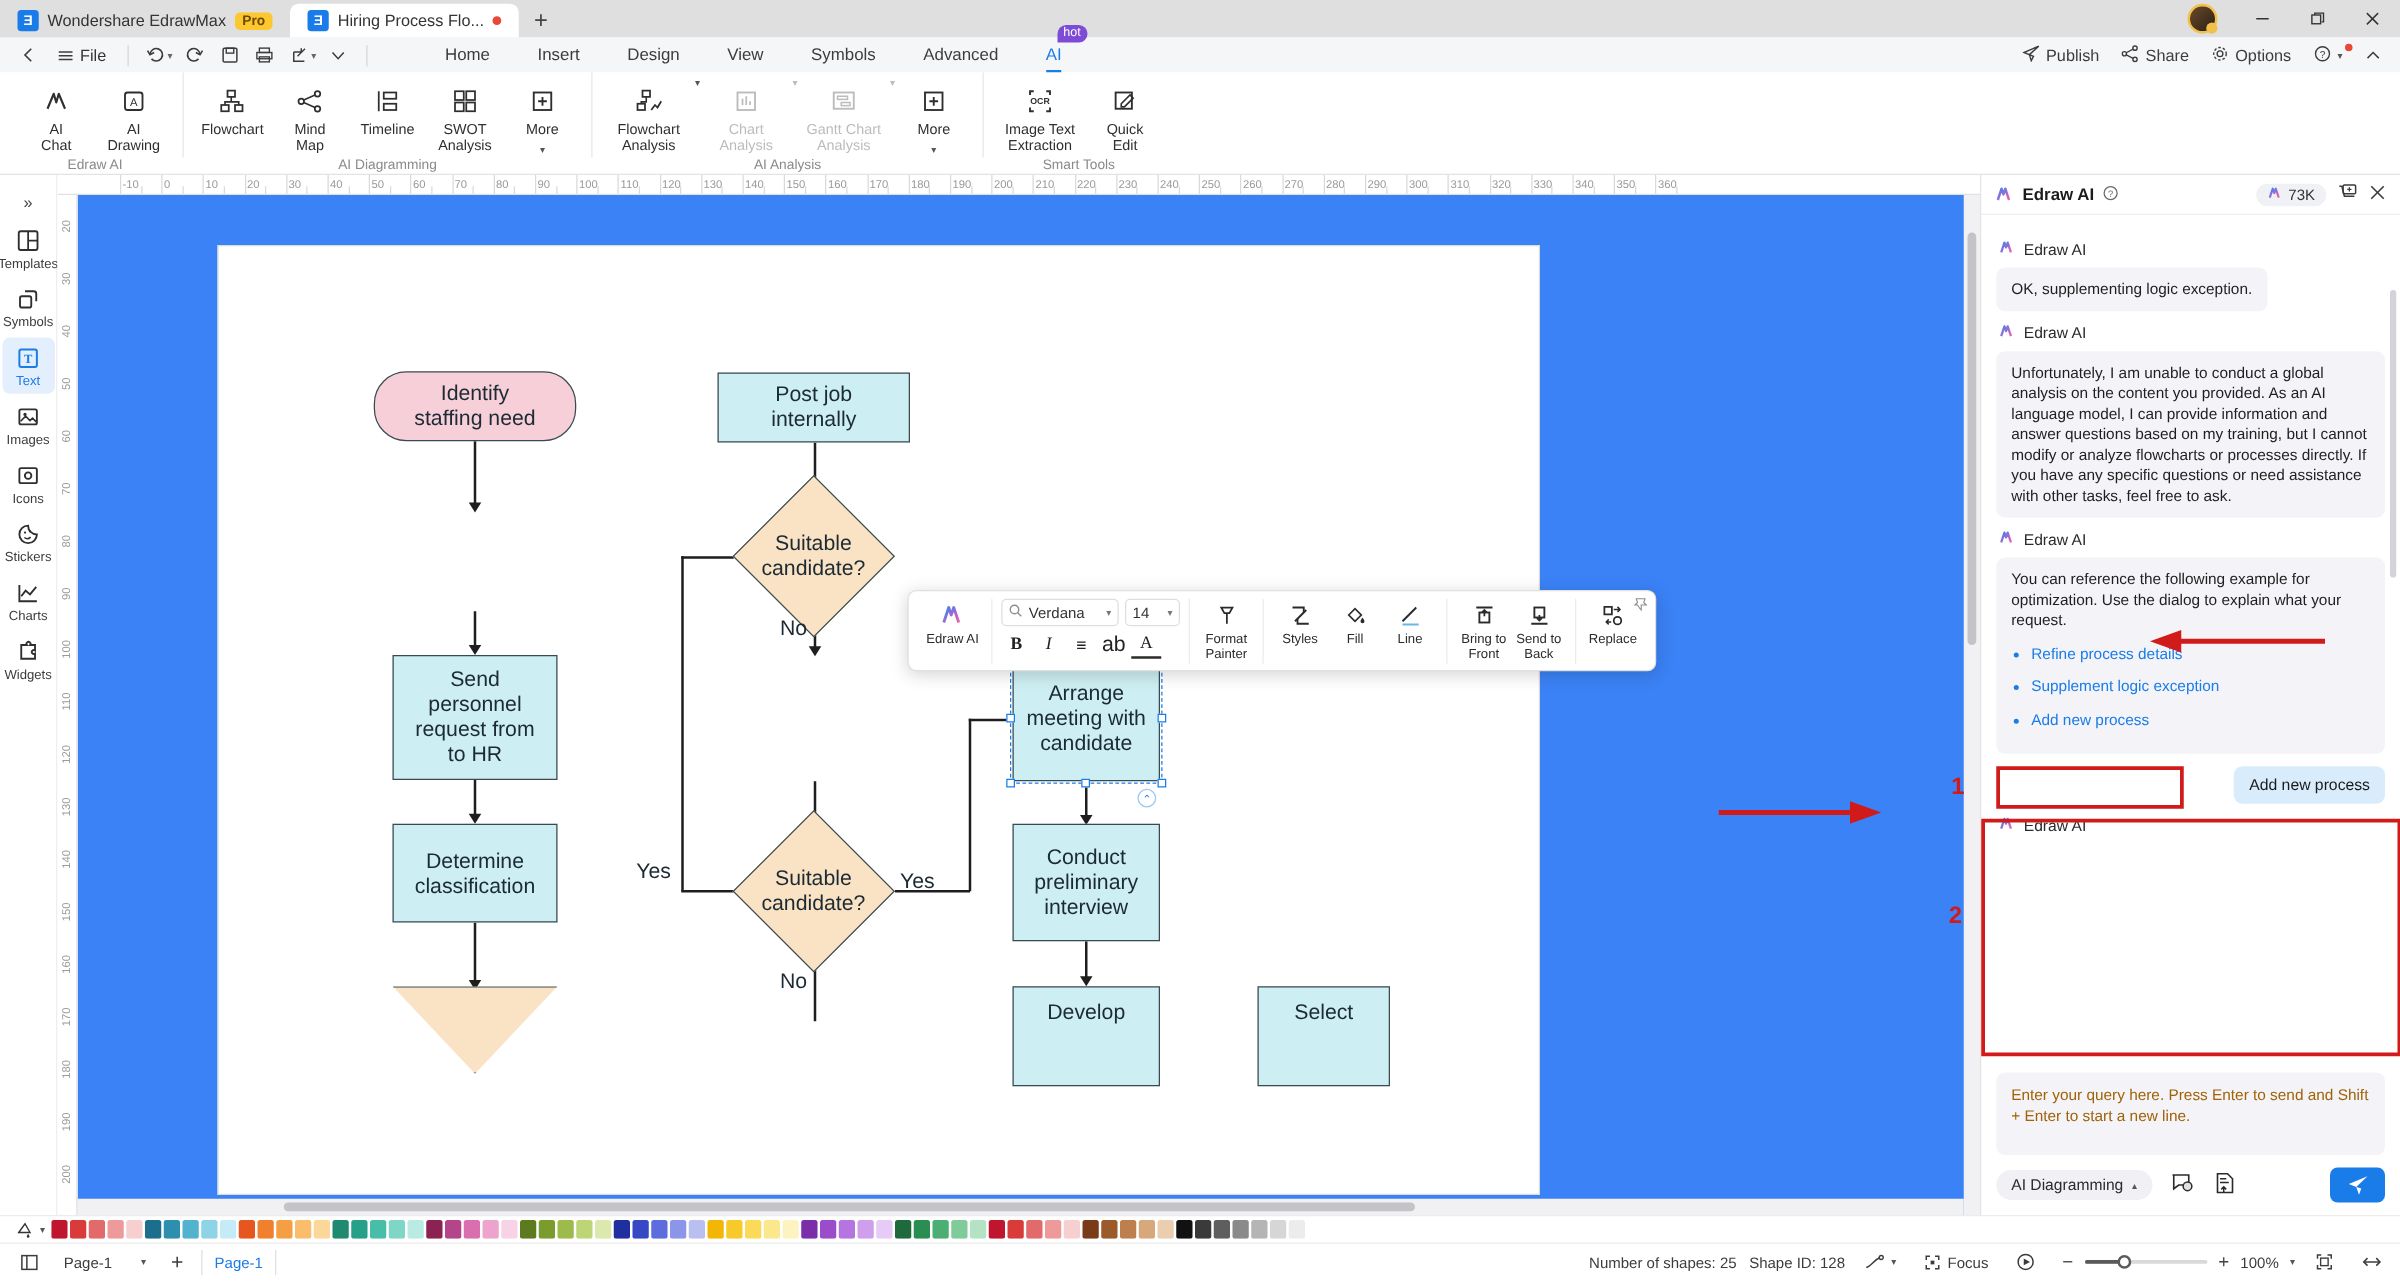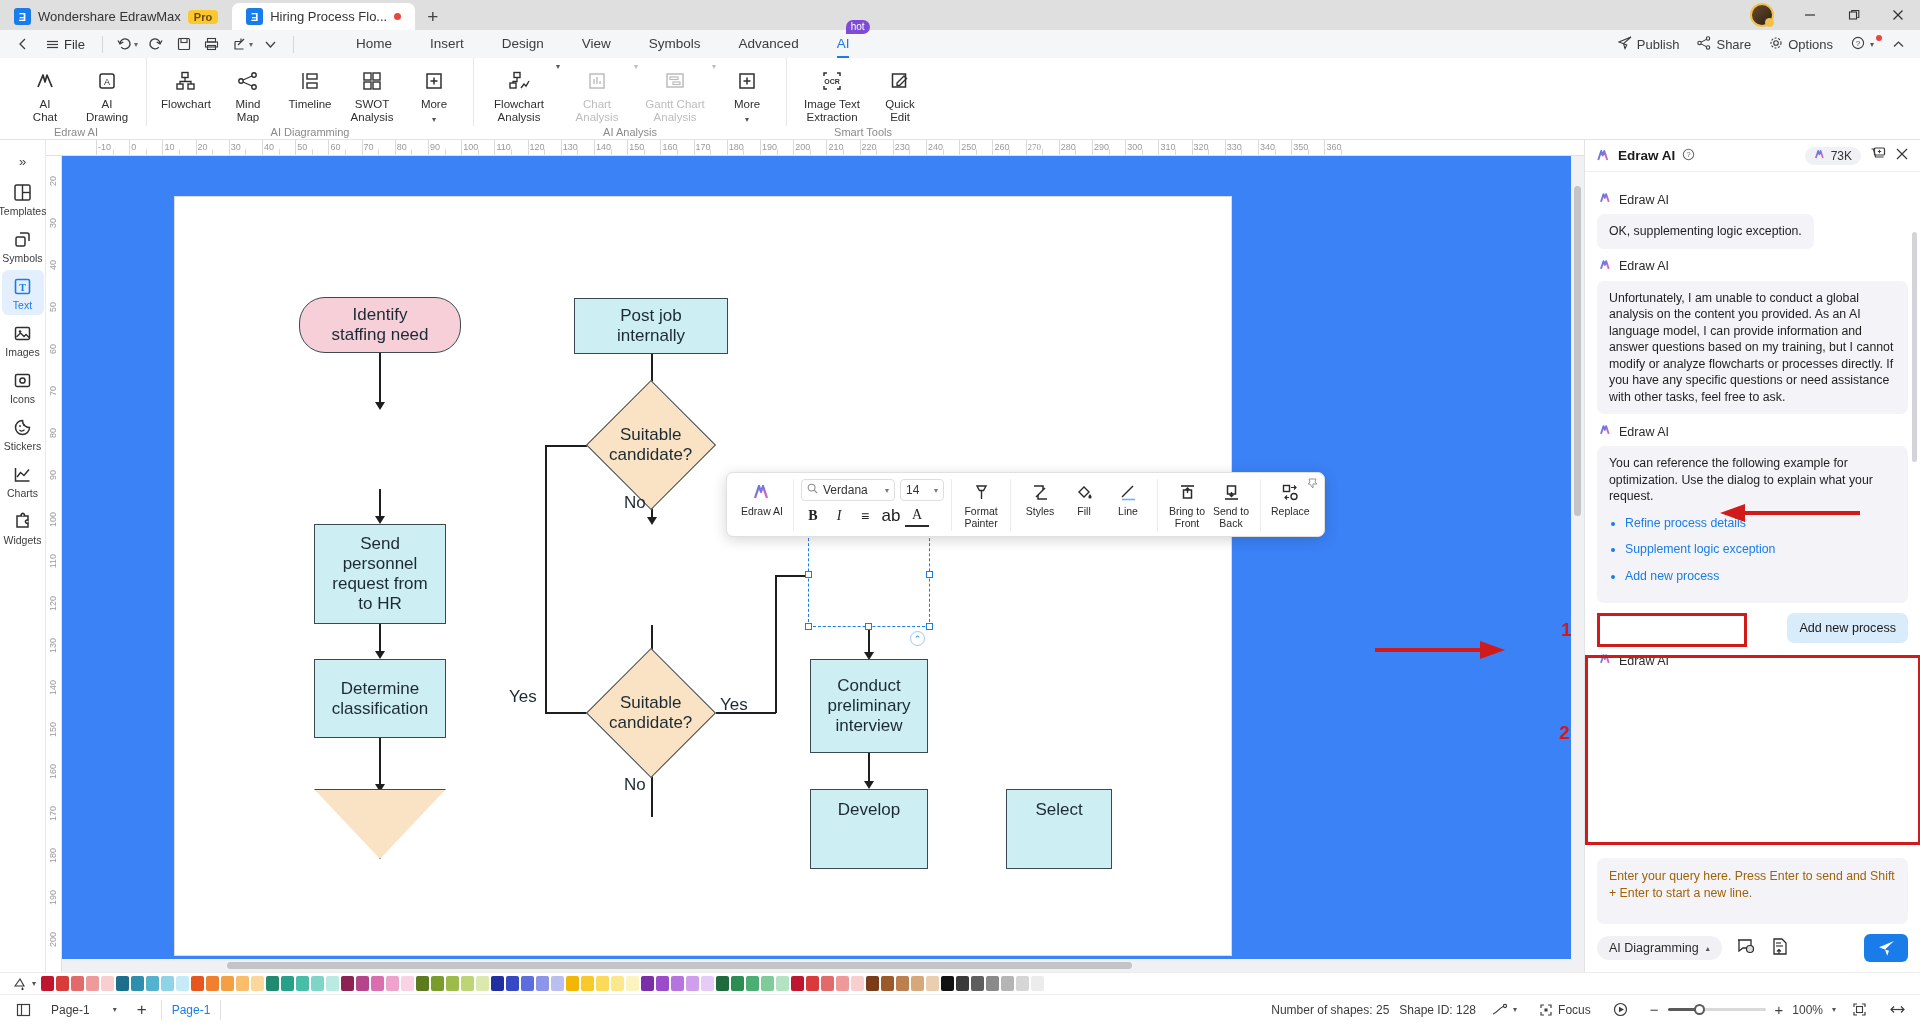--- a/index.html
+++ b/index.html
@@ -615,21 +615,21 @@
         <span class="rtick-line" style="left: 863.4px; top: 9px; width: 1px; height: 7px;"></span>
         <span class="rtick" style="left: 882px;">240</span>
         <span class="rtick-line" style="left: 880px; top: 0px; width: 1px; height: 16px;"></span>
         <span class="rtick-line" style="left: 896.6px; top: 9px; width: 1px; height: 7px;"></span>
         <span class="rtick" style="left: 915.2px;">250</span>
         <span class="rtick-line" style="left: 913.2px; top: 0px; width: 1px; height: 16px;"></span>
         <span class="rtick-line" style="left: 929.8px; top: 9px; width: 1px; height: 7px;"></span>
         <span class="rtick" style="left: 948.4px;">260</span>
         <span class="rtick-line" style="left: 946.4px; top: 0px; width: 1px; height: 16px;"></span>
         <span class="rtick-line" style="left: 963px; top: 9px; width: 1px; height: 7px;"></span>
-        <span class="rtick" style="left: 981.6px; font-family: Liberation Serif, serif;">270</span>
+        <span class="rtick" style="left: 981.6px;">270</span>
         <span class="rtick-line" style="left: 979.6px; top: 0px; width: 1px; height: 16px;"></span>
         <span class="rtick-line" style="left: 996.2px; top: 9px; width: 1px; height: 7px;"></span>
         <span class="rtick" style="left: 1014.8px;">280</span>
         <span class="rtick-line" style="left: 1012.8px; top: 0px; width: 1px; height: 16px;"></span>
         <span class="rtick-line" style="left: 1029.4px; top: 9px; width: 1px; height: 7px;"></span>
         <span class="rtick" style="left: 1048px;">290</span>
         <span class="rtick-line" style="left: 1046px; top: 0px; width: 1px; height: 16px;"></span>
         <span class="rtick-line" style="left: 1062.6px; top: 9px; width: 1px; height: 7px;"></span>
         <span class="rtick" style="left: 1081.2px;">300</span>
         <span class="rtick-line" style="left: 1079.2px; top: 0px; width: 1px; height: 16px;"></span>
@@ -730,20 +730,25 @@
         </div>
         <div class="shape sh-dia" style="left:411px;top:203px;width:92px;height:92px;left:430px;top:202px;width:92px;height:92px;">
           <span style="white-space:pre-line;font-size:17px;">Suitable
 candidate?</span>
         </div>
         <div class="shape sh-dia" style="left:430px;top:470px;width:92px;height:92px;">
           <span style="white-space:pre-line;font-size:17px;">Suitable
 candidate?</span>
         </div>
 
+        <div class="shape sh-rect" style="left:635px;top:328px;width:118px;height:100px;">
+          <span style="white-space:pre-line">Arrange
+meeting with
+candidate</span>
+        </div>
         <div class="shape sh-rect" style="left:635px;top:592px;width:118px;height:80px;align-items:flex-start;padding-top:10px;">
           <span>Develop</span>
         </div>
         <div class="shape sh-rect" style="left:635px;top:462px;width:118px;height:94px;">
           <span style="white-space:pre-line">Conduct
 preliminary
 interview</span>
         </div>
         <div class="shape sh-rect" style="left:831px;top:592px;width:106px;height:80px;align-items:flex-start;padding-top:10px;">
           <span>Select</span>

